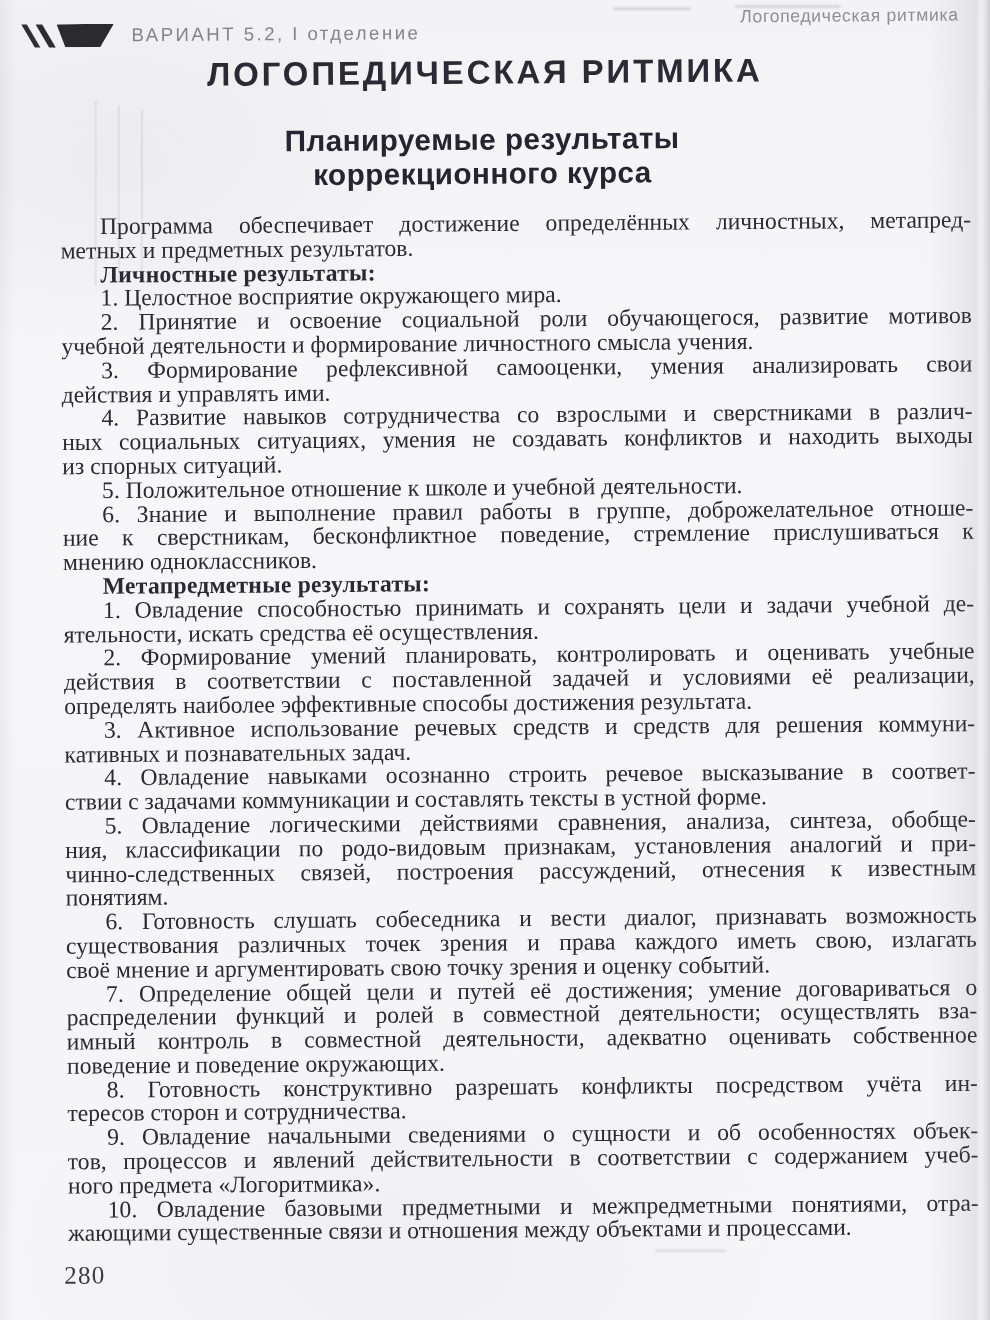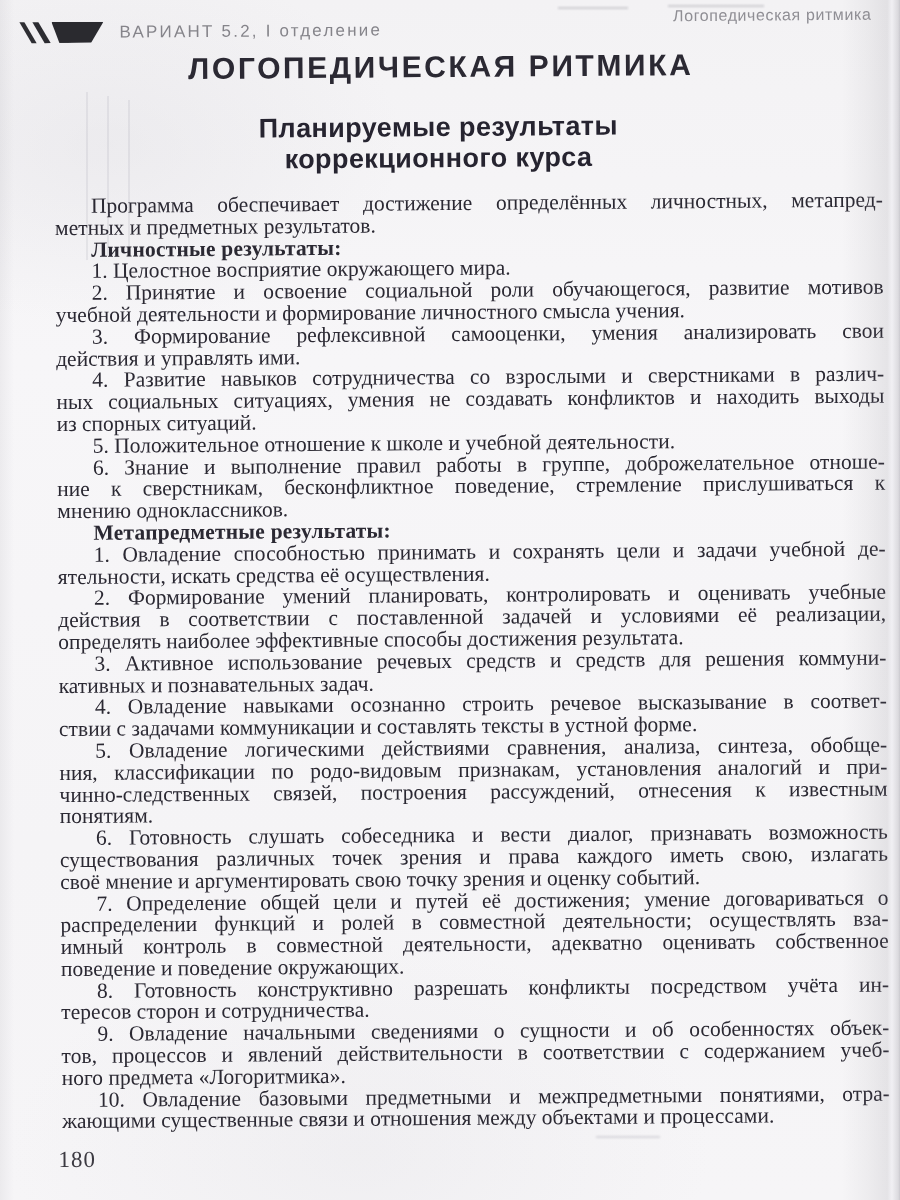--- a/index.html
+++ b/index.html
@@ -156,18 +156,18 @@
         <div class="line">поведение и поведение окружающих.</div>
         <div class="line indent fill">8. Готовность конструктивно разрешать конфликты посредством учёта ин-</div>
         <div class="line">тересов сторон и сотрудничества.</div>
         <div class="line indent fill">9. Овладение начальными сведениями о сущности и об особенностях объек-</div>
         <div class="line fill">тов, процессов и явлений действительности в соответствии с содержанием учеб-</div>
         <div class="line">ного предмета «Логоритмика».</div>
         <div class="line indent fill">10. Овладение базовыми предметными и межпредметными понятиями, отра-</div>
         <div class="line">жающими существенные связи и отношения между объектами и процессами.</div>
       </div>
 
-    <div class="pagenum">180</div>
+    <div class="pagenum">280</div>
   </div>
 
   <div class="edge-left"></div>
   <div class="edge-right"></div>
 </div>
 
 </body></html>

